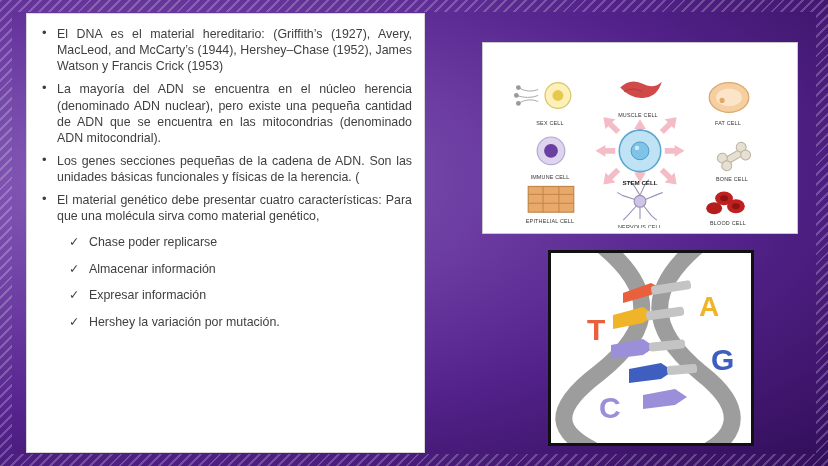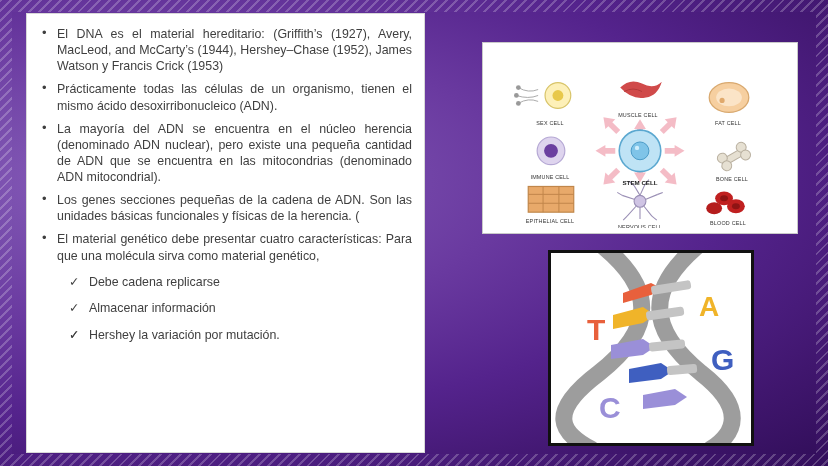--- a/index.html
+++ b/index.html
@@ -166,37 +166,37 @@
 </head>
 <body>
 
 <div class="slide">
   <div class="frame-hatch"></div>
   <div class="frame-inner-mask"></div>
 
   <div class="content-card">
     <ul class="bullets">
       <li class="bullet">El DNA es el material hereditario: (Griffith’s (1927), Avery, MacLeod, and McCarty’s (1944), Hershey–Chase (1952), James Watson y Francis Crick (1953)</li>
-      <li class="bullet">Prácticamente todas las células de un organismo, tienen el mismo ácido desoxirribonucleico (ADN).</li>
       <li class="bullet">La mayoría del ADN se encuentra en el núcleo herencia (denominado ADN nuclear), pero existe una pequeña cantidad de ADN que se encuentra en las mitocondrias (denominado ADN mitocondrial).</li>
       <li class="bullet">Los genes secciones pequeñas de la cadena de ADN. Son las unidades básicas funcionales y físicas de la herencia. (</li>
       <li class="bullet">El material genético debe presentar cuatro características: Para que una molécula sirva como material genético,</li>
     </ul>
     <div class="sub-wrap">
       <ul class="sublist">
         <li class="subitem">
           <span class="check">✓</span>
-          <span>Debe cadena replicarse</span>
+          <span>Chase poder replicarse</span>
         </li>
         <li class="subitem">
           <span class="check">✓</span>
           <span>Almacenar información</span>
         </li>
         <li class="subitem">
           <span class="check">✓</span>
+          <span>Expresar información</span>
         </li>
         <li class="subitem">
           <span class="check">✓</span>
           <span>Hershey la variación por mutación.</span>
         </li>
       </ul>
     </div>
   </div>
 
   <div class="img-card img-stem">

